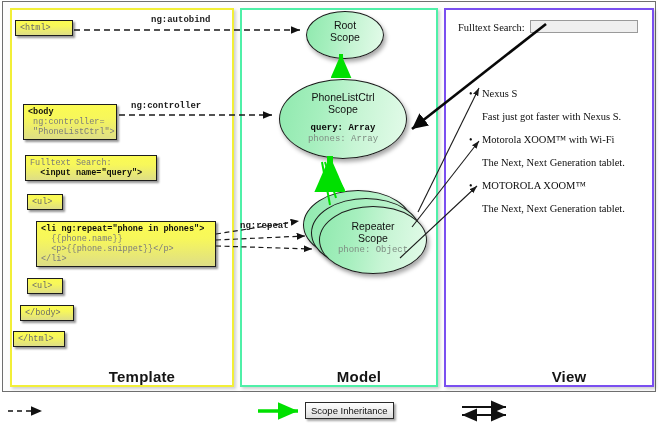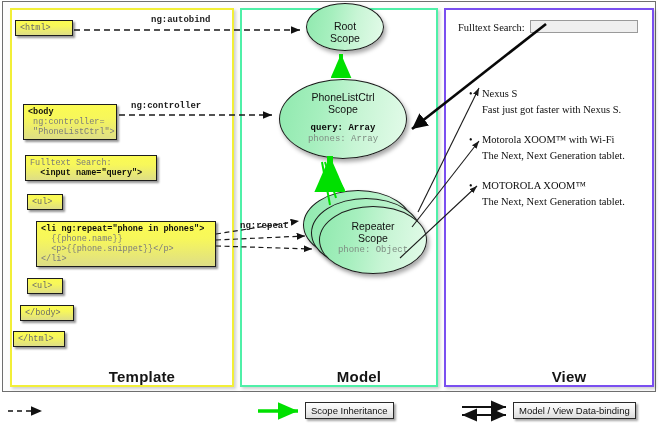--- a/index.html
+++ b/index.html
@@ -196,21 +196,21 @@
   }
   .phone-name .bullet {
     position: absolute;
     left: -13px;
     top: 0;
     font-size: 10px;
   }
   .phone-snippet {
     font-size: 10.5px;
     color: #0d0d0d;
-    margin-top: 5px;
+    margin-top: 12px;
     white-space: nowrap;
   }
   
   #legend {
     position: absolute;
     left: 0;
     top: 394px;
     width: 660px;
     height: 41px;
     background: #ffffff;
@@ -290,21 +290,21 @@
 <span class="gry">  {{phone.name}}</span>
 <span class="gry">  &lt;p&gt;{{phone.snippet}}&lt;/p&gt;</span>
 <span class="gry">&lt;/li&gt;</span></div>
 
     <div class="code-box dim" style="left:24px; top:276px; width:36px;"><span>&lt;ul&gt;</span></div>
 
     <div class="code-box dim" style="left:17px; top:303px; width:54px;"><span>&lt;/body&gt;</span></div>
 
     <div class="code-box dim" style="left:10px; top:329px; width:52px;"><span>&lt;/html&gt;</span></div>
 
-    <div class="scope" style="left:303px; top:1px; width:78px; height:48px; padding-top:16px;">
+    <div class="scope" style="left:303px; top:9px; width:78px; height:48px; padding-top:7px;">
       <div class="title"><span>Root</span><br><span>Scope</span></div>
     </div>
 
     <div class="scope" style="left:276px; top:77px; width:128px; height:80px; padding-top:11px;">
       <div class="title"><span>PhoneListCtrl</span><br><span>Scope</span></div>
       <div class="props" style="margin-top:8px;">
         <div class="b">query: Array</div>
         <div class="g">phones: Array</div>
       </div>
     </div>
@@ -375,16 +375,15 @@
           <path d="M0,0 L7,3 L0,6 z" fill="#111"></path>
         </marker>
       </defs>
       <path d="M8,17 L42,17" stroke="#111" stroke-width="1.6" stroke-dasharray="5,4" marker-end="url(#lg-black)"></path>
       <path d="M258,17 L298,17" stroke="#00e000" stroke-width="3.4" marker-end="url(#lg-green)"></path>
       <path d="M462,13 L506,13" stroke="#111" stroke-width="2.2" marker-end="url(#lg-black)"></path>
       <path d="M506,21 L462,21" stroke="#111" stroke-width="2.2" marker-end="url(#lg-black)"></path>
       <path d="M468,21 L506,21" stroke="#111" stroke-width="2.2" marker-end="url(#lg-black)"></path>
     </svg>
     <div class="legend-box" style="left:305px; top:8px;">Scope Inheritance</div>
-    <div class="legend-box" style="left:513px; top:8px;">Model / View Data-binding</div>
   </div>
 
 </div>
 
 </body></html>

